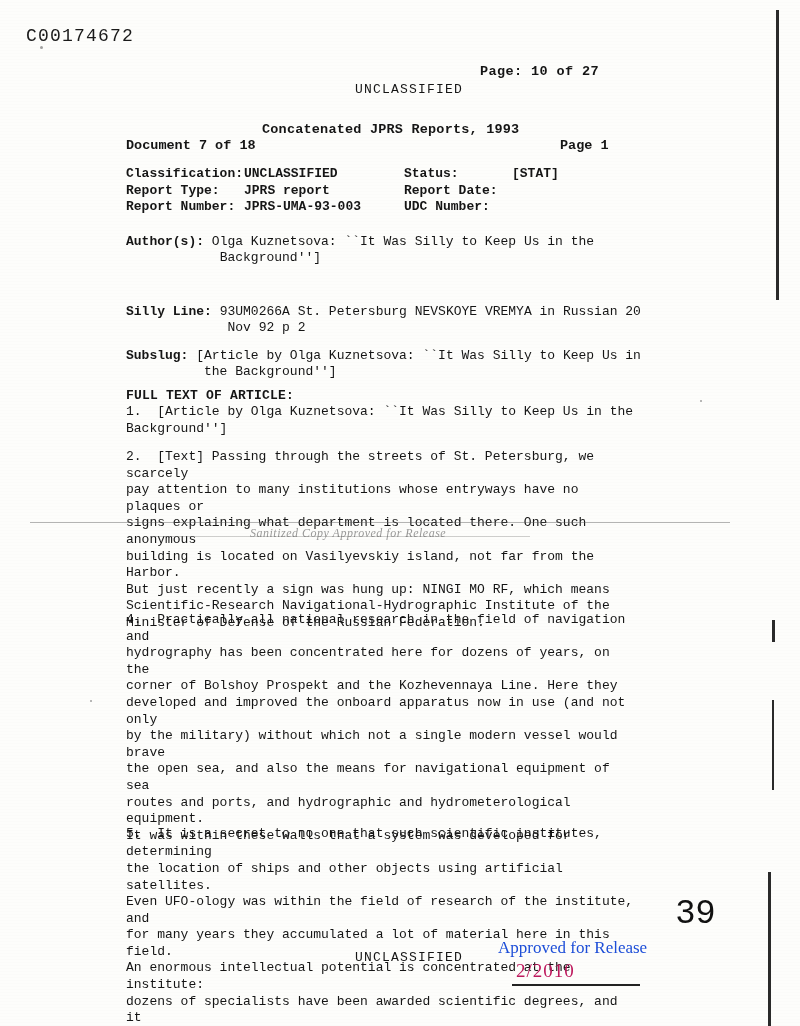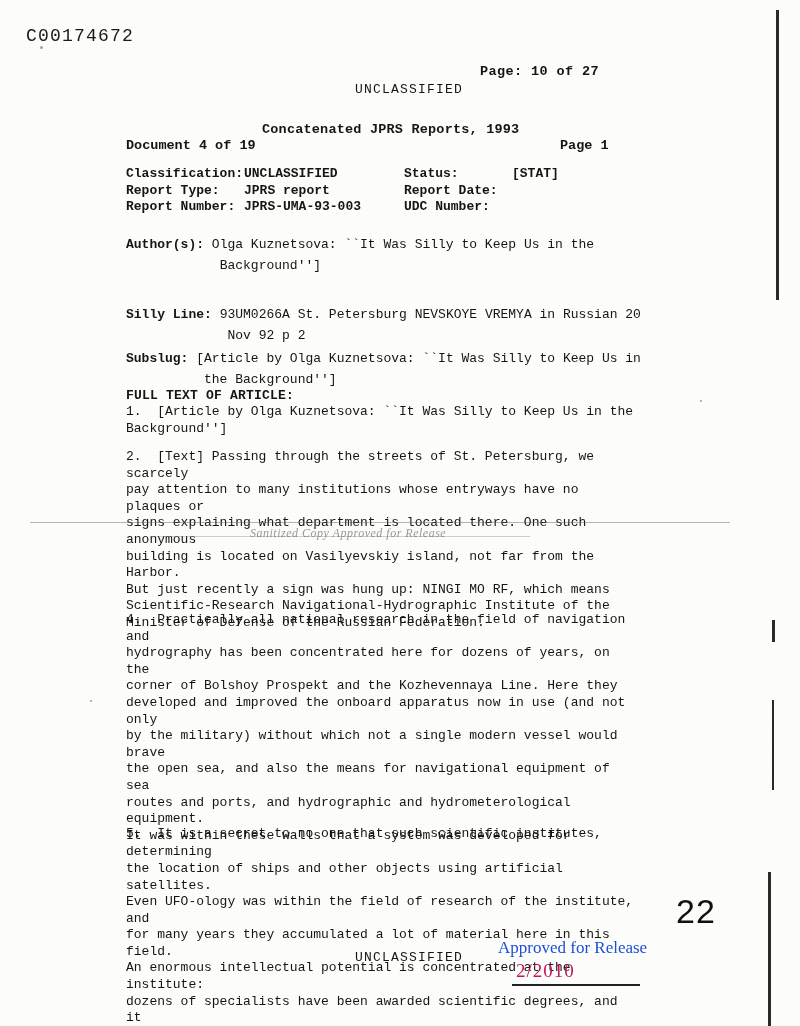--- a/index.html
+++ b/index.html
@@ -91,21 +91,21 @@
   }
   .meta table { border-collapse: collapse; }
   .meta td { padding: 0 0 1px 0; font-weight: bold; white-space: pre; vertical-align: top; margin-left: 30px; }
   .meta td.k { width: 118px; }
   .meta td.v { width: 160px; }
   .meta td.k2 { width: 108px; }
 
   .block {
     position: absolute;
     font-size: 13px;
-    line-height: 21px;
+    line-height: 16px;
     white-space: pre-wrap;
   }
   .lbl { font-weight: bold; }
 
   .b-author   { left: 126px; top: 234px; width: 520px; }
   .b-headline { left: 126px; top: 278px; width: 520px; }
   .b-source   { left: 126px; top: 304px; width: 520px; }
   .b-subslug  { left: 126px; top: 348px; width: 520px; }
 
   .fulltext-hdr {
@@ -193,21 +193,21 @@
 <body>
 
 <div id="page">
 
   <div class="stamp-id">C00174672</div>
 
   <div class="page-no-top">Page: 10    of 27</div>
   <div class="unclass-top">UNCLASSIFIED</div>
 
   <div class="doc-title">Concatenated JPRS Reports, 1993</div>
-  <div class="doc-num">Document 4 of 19</div>
+  <div class="doc-num">Document 7 of 18</div>
   <div class="page-right">Page    1</div>
 
   <div class="meta">
     <table>
       <tbody>
           <tr>
         <td class="k">Classification:</td>
         <td class="v">UNCLASSIFIED</td>
         <td class="k2">Status:</td>
         <td>[STAT]</td>
@@ -264,21 +264,21 @@
 dozens of specialists have been awarded scientific degrees, and it
 has its own doctoral council.</div>
   <div class="para p5">5.  It is a secret to no one that such scientific institutes,</div>
 
   <div class="artifact-line"></div>
   <div class="artifact-line2"></div>
   <div class="watermark">Sanitized Copy Approved for Release</div>
 
   <div class="unclass-bottom">UNCLASSIFIED</div>
 
-  <div class="page-stamp">22</div>
+  <div class="page-stamp">39</div>
   <div class="approved">Approved for Release</div>
   <div class="approved-date">2/2010</div>
   <div class="approved-underline"></div>
 
   <div class="scan-edge" id="edge-top"></div>
   <div class="scan-edge" id="edge-mid"></div>
   <div class="scan-edge" id="edge-mid2"></div>
   <div class="scan-edge" id="edge-bottom"></div>
 
   <div class="speck" style="left:40px; top:46px; width:3px; height:3px;"></div>

